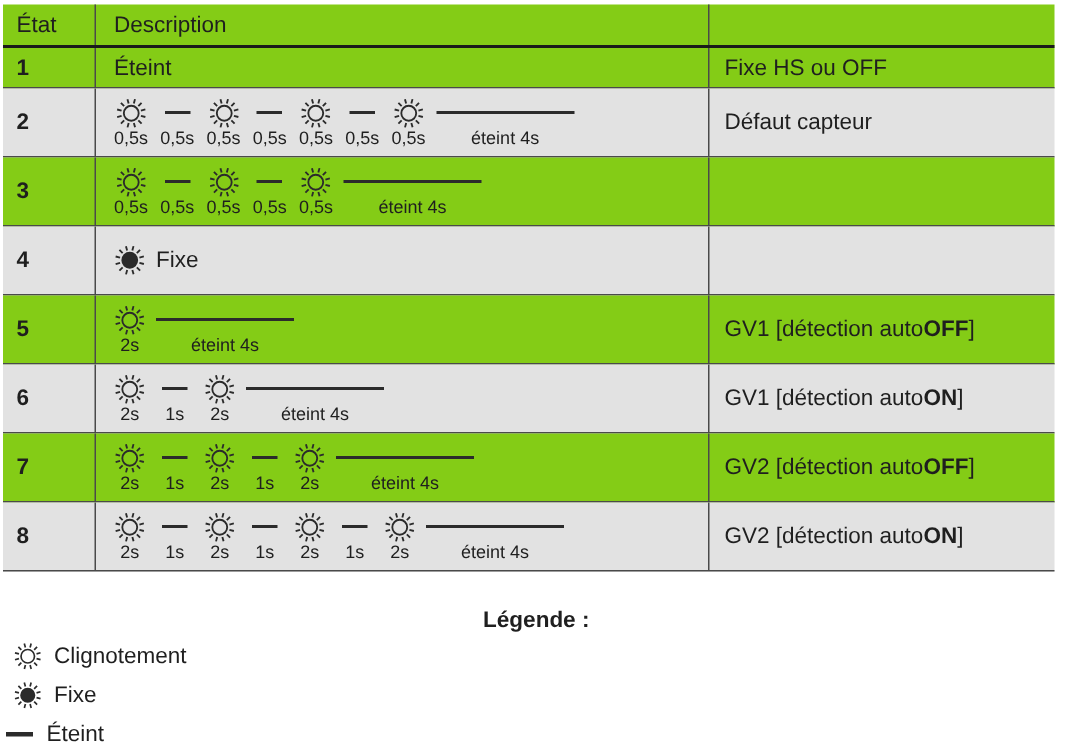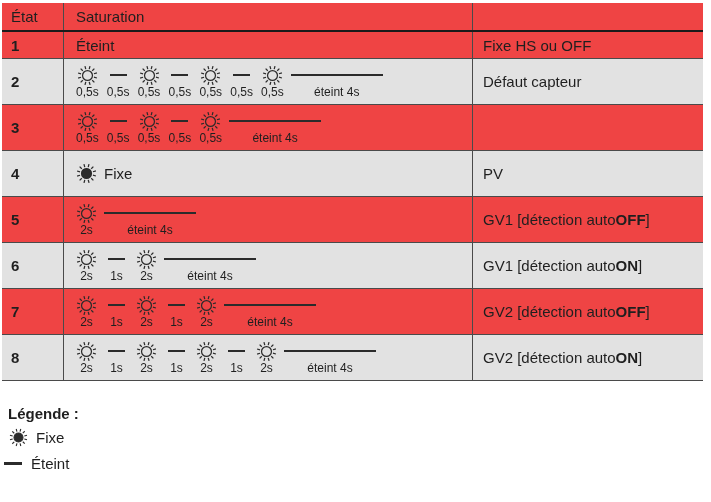--- a/index.html
+++ b/index.html
@@ -3,58 +3,58 @@
 <meta charset="utf-8">
 <style>
   * { margin:0; padding:0; box-sizing:border-box; }
   html,body { width:711px; height:502px; background:#ffffff; overflow:hidden;
               font-family:"Liberation Sans", sans-serif; color:#1f1f1f; }
   #page { padding:3px 4px 0 2px; }
 
   
   #led-table { width:701px; }
   .trow { display:grid; grid-template-columns:62px 409px 1fr;
-          border-bottom:1px solid #4a4a4a; background:#ef4444; }
+          border-bottom:1px solid #4a4a4a; background:#84cc16; }
   .trow.shaded { background:#e2e2e2; }
   .trow.header { border-bottom:2px solid #1a1a1a; height:29px; }
   .trow.simple { height:27px; }
   .trow.pattern-row { height:46px; }
   .cell { display:flex; align-items:center; font-size:15px; }
   .cell.c-etat { padding-left:9px; border-right:1px solid #4a4a4a; }
   .cell.c-ind  { padding-left:12px; border-right:1px solid #4a4a4a; }
   .cell.c-desc { padding-left:10px; }
   .trow:not(.header) .cell.c-etat { font-weight:bold; }
 
   
   .pattern { display:flex; align-items:flex-start; gap:7px; }
   .pat-item { display:flex; flex-direction:column; align-items:center; }
   .pat-sym { height:21px; display:flex; align-items:center; justify-content:center; }
   .pat-label { font-size:12px; line-height:13px; white-space:nowrap; color:#1f1f1f; }
   .dash-sym { width:17px; height:2px; background:#2b2b2b; margin:0 4px; }
   .long-sym { width:92px; height:2px; background:#2b2b2b; }
   .fixe-wrap { display:flex; align-items:center; gap:7px; font-size:15px; }
 
   
-  #legend { margin:24px 0 0 6px; }
+  #legend { margin:24px 0 0 6px;text-align:center; }
   #legend-title { font-weight:bold; font-size:15px; margin-bottom:6px; }
   .legend-item { display:flex; align-items:center; gap:8px; font-size:15px;
                  margin-bottom:7px; min-height:19px; }
   .legend-item .l-icon { width:20px; display:flex; align-items:center; justify-content:center; }
   .legend-item.off-item { margin-left:-5px; }
   .off-icon-bar { width:18px; height:3px; background:#2b2b2b; }
 </style>
 </head>
 <body>
 
 <div id="page">
 
   <div id="led-table">
     <div class="trow header">
       <div class="cell c-etat">État</div>
-      <div class="cell c-ind">Saturation</div>
+      <div class="cell c-ind">Description</div>
     </div>
 
   <div class="trow simple">
         <div class="cell c-etat">1</div>
         <div class="cell c-ind">
           <span>Éteint</span>
         </div>
         <div class="cell c-desc">
           <span>Fixe HS ou OFF</span>
         </div>
@@ -275,23 +275,20 @@
                 <line x1="6.04" y1="6.06" x2="3.77" y2="3.80"></line>
                 <line x1="9.18" y1="4.24" x2="8.34" y2="1.15"></line>
                 <line x1="12.80" y1="4.24" x2="13.62" y2="1.14"></line>
                 <line x1="15.94" y1="6.04" x2="18.20" y2="3.77"></line>
                 <line x1="17.76" y1="9.18" x2="20.85" y2="8.34"></line>
               </svg>
             </span>
             <span>Fixe</span>
           </div>
         </div>
-        <div class="cell c-desc">
-          <span>PV</span>
-        </div>
       </div>
       <div class="trow pattern-row">
         <div class="cell c-etat">5</div>
         <div class="cell c-ind">
           <div class="pattern">
             <div class="pat-item">
               <div class="pat-sym">
                 <svg width="21" height="21" viewBox="0 0 22 22" fill="none" stroke="#2b2b2b" stroke-width="1.3">
                   <circle cx="11" cy="11" r="5.2" fill="none"></circle>
                   <line x1="17.76" y1="12.80" x2="20.86" y2="13.62"></line>
@@ -592,20 +589,40 @@
           <span>GV2 [détection auto </span>
           <b>ON</b>
           <span>]</span>
         </div>
       </div>
     </div>
 
   <div id="legend">
     <div id="legend-title">Légende :</div>
 
+  <div class="legend-item">
+        <span class="l-icon">
+          <svg width="19" height="19" viewBox="0 0 22 22" fill="none" stroke="#2b2b2b" stroke-width="1.3">
+            <circle cx="11" cy="11" r="5.2" fill="none"></circle>
+            <line x1="17.76" y1="12.80" x2="20.86" y2="13.62"></line>
+            <line x1="15.96" y1="15.94" x2="18.23" y2="18.20"></line>
+            <line x1="12.82" y1="17.76" x2="13.66" y2="20.85"></line>
+            <line x1="9.20" y1="17.76" x2="8.38" y2="20.86"></line>
+            <line x1="6.06" y1="15.96" x2="3.80" y2="18.23"></line>
+            <line x1="4.24" y1="12.82" x2="1.15" y2="13.66"></line>
+            <line x1="4.24" y1="9.20" x2="1.14" y2="8.38"></line>
+            <line x1="6.04" y1="6.06" x2="3.77" y2="3.80"></line>
+            <line x1="9.18" y1="4.24" x2="8.34" y2="1.15"></line>
+            <line x1="12.80" y1="4.24" x2="13.62" y2="1.14"></line>
+            <line x1="15.94" y1="6.04" x2="18.20" y2="3.77"></line>
+            <line x1="17.76" y1="9.18" x2="20.85" y2="8.34"></line>
+          </svg>
+        </span>
+        <span>Clignotement</span>
+      </div>
       <div class="legend-item">
         <span class="l-icon">
           <svg width="19" height="19" viewBox="0 0 22 22" fill="none" stroke="#2b2b2b" stroke-width="1.3">
             <circle cx="11" cy="11" r="5.2" fill="#2b2b2b"></circle>
             <line x1="17.76" y1="12.80" x2="20.86" y2="13.62"></line>
             <line x1="15.96" y1="15.94" x2="18.23" y2="18.20"></line>
             <line x1="12.82" y1="17.76" x2="13.66" y2="20.85"></line>
             <line x1="9.20" y1="17.76" x2="8.38" y2="20.86"></line>
             <line x1="6.06" y1="15.96" x2="3.80" y2="18.23"></line>
             <line x1="4.24" y1="12.82" x2="1.15" y2="13.66"></line>

